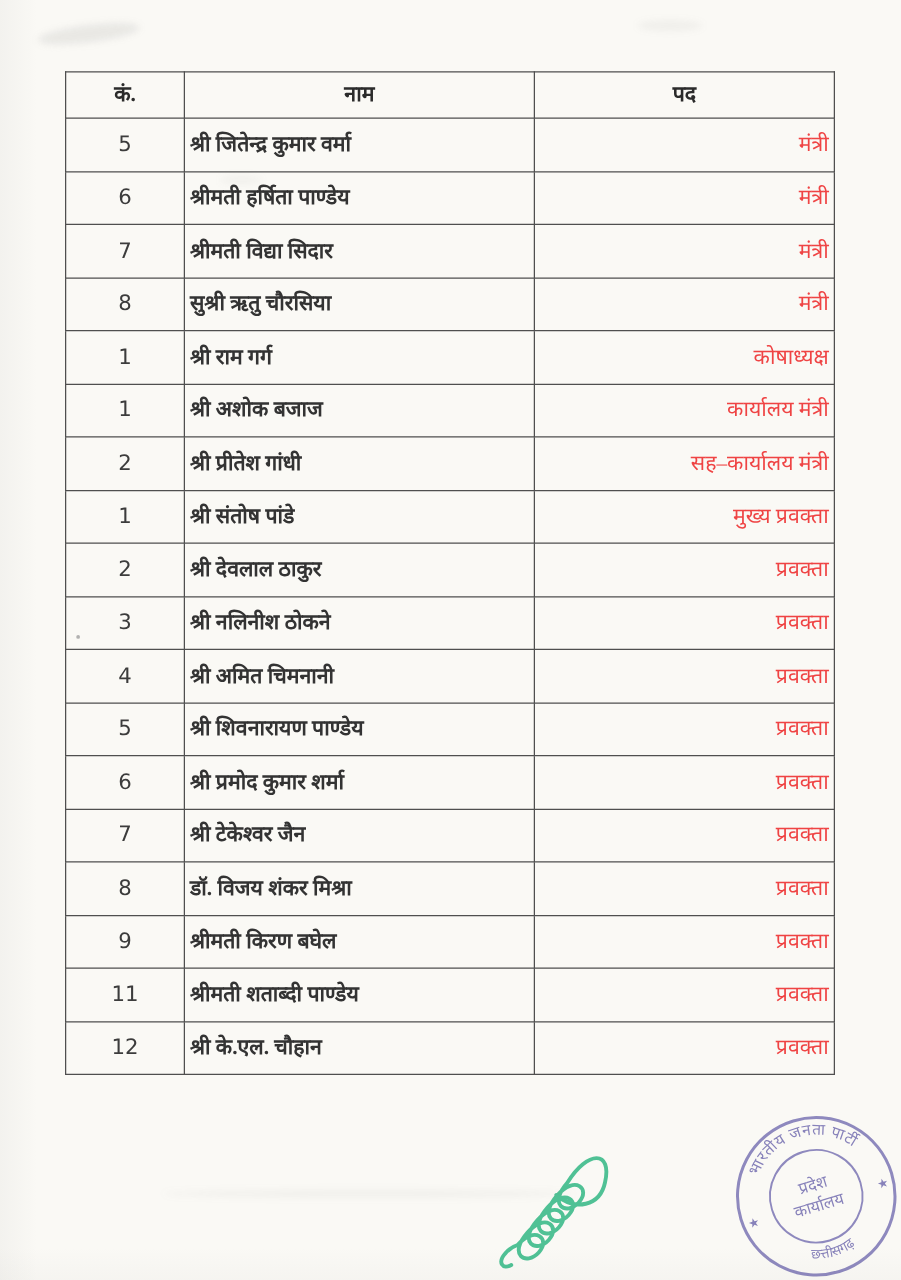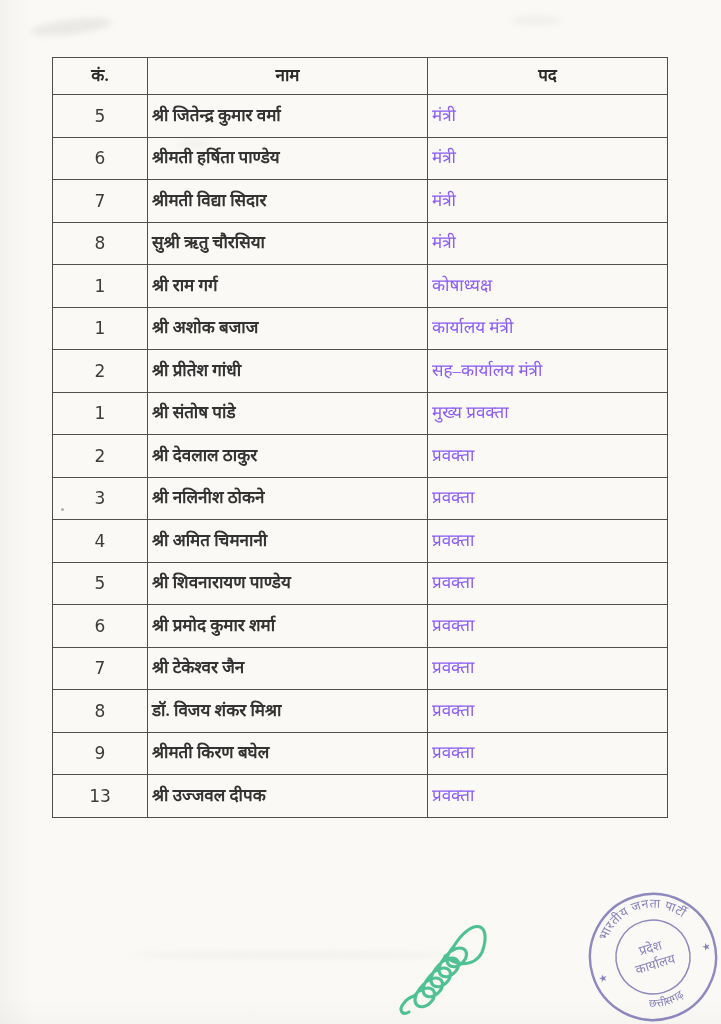--- a/index.html
+++ b/index.html
@@ -41,21 +41,21 @@
   }
   table.members thead tr{height:37px;}
   table.members tbody tr{height:42.5px;}
   table.members th{font-weight:600;text-align:center;color:#2b2b2b;}
   td.no{
     text-align:center;
     font-family:"DejaVu Sans","Liberation Sans",sans-serif;
     font-size:15px;color:#3c3c3c;
   }
   td.name{text-align:left;padding-left:6px;color:#333;font-weight:bold;}
-  td.post{text-align:left;color:#8b5cf6;}
+  td.post{text-align:right;color:#ef4444;}
 
   .signature-svg{
     position:absolute;left:393px;top:883px;width:132px;height:140px;
     mix-blend-mode:multiply;z-index:5;
   }
   .stamp-svg{
     position:absolute;left:582px;top:886px;width:142px;height:142px;
     transform:rotate(-17deg);
     mix-blend-mode:multiply;opacity:.85;z-index:6;
   }
@@ -159,22 +159,27 @@
       <td class="no">8</td>
       <td class="name">डॉ. विजय शंकर मिश्रा</td>
       <td class="post">प्रवक्ता</td>
     </tr>
     <tr>
       <td class="no">9</td>
       <td class="name">श्रीमती किरण बघेल</td>
       <td class="post">प्रवक्ता</td>
     </tr>
     <tr>
-      <td class="no">13</td>
-      <td class="name">श्री उज्जवल दीपक</td>
+      <td class="no">11</td>
+      <td class="name">श्रीमती शताब्दी पाण्डेय</td>
+      <td class="post">प्रवक्ता</td>
+    </tr>
+    <tr>
+      <td class="no">12</td>
+      <td class="name">श्री के.एल. चौहान</td>
       <td class="post">प्रवक्ता</td>
     </tr>
   </tbody>
 </table>
 
 <svg class="signature-svg" viewBox="0 0 132 140">
   <g fill="none" stroke="#42c192" stroke-width="3.1" stroke-linecap="round" opacity="0.92">
     <path d="M16,129
       c-7,4 -11,-2 -5,-9 c3,-4 7,-6 10,-7
       c14,-16 27,-5 17,6 c-10,11 -25,2 -9,-16

